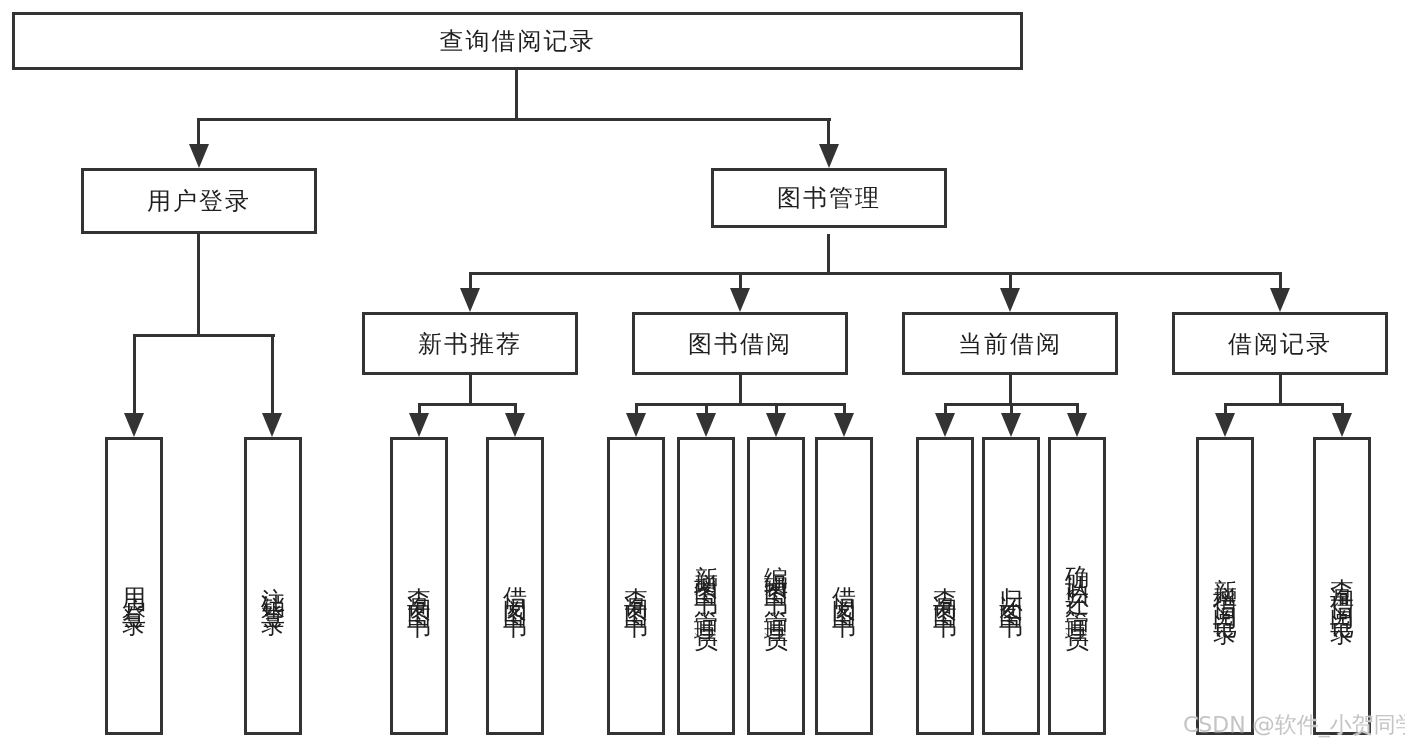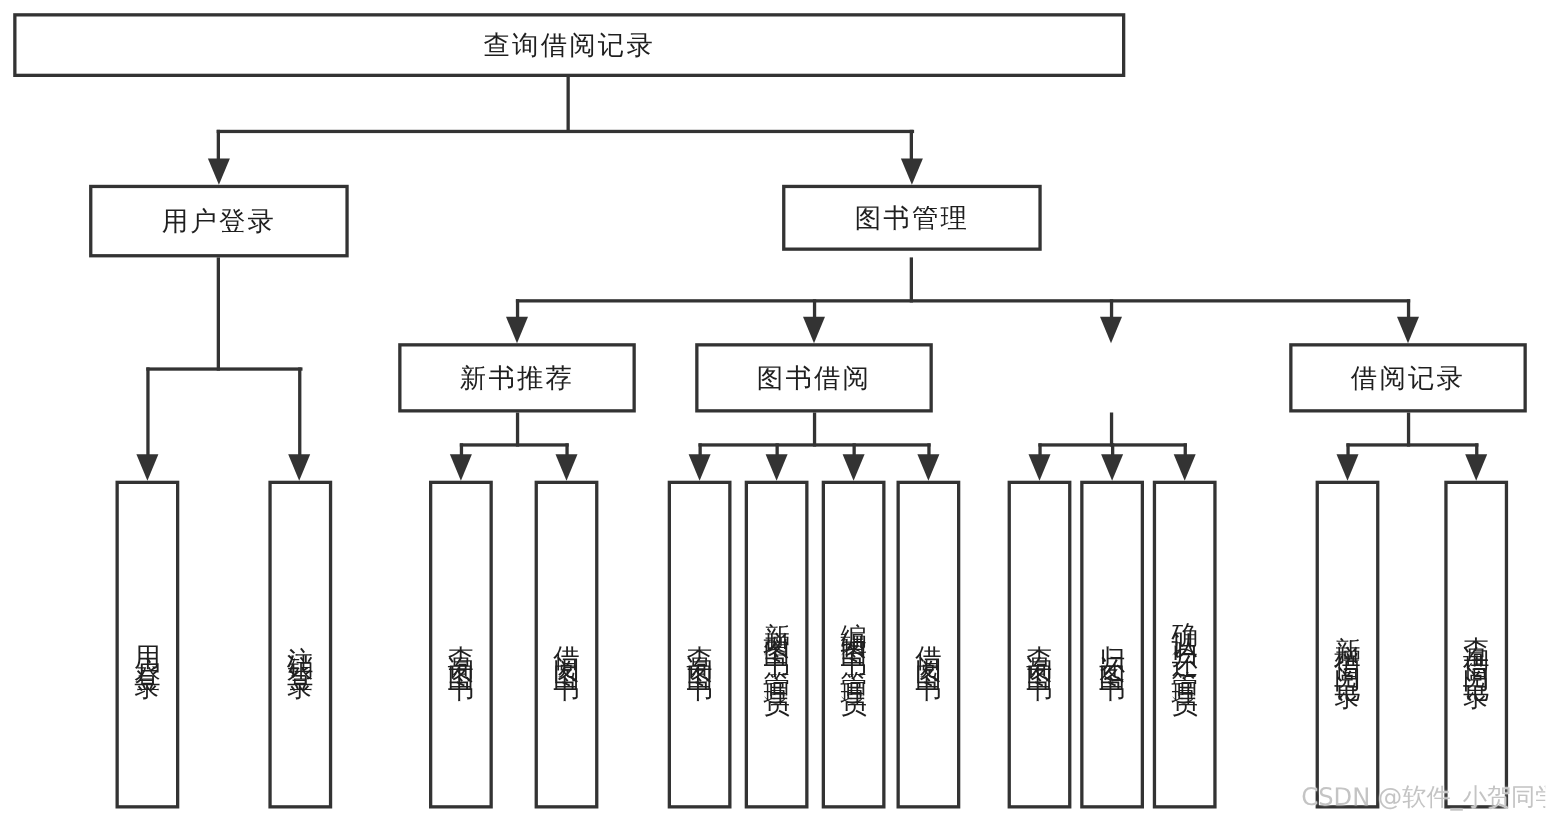--- a/index.html
+++ b/index.html
@@ -45,20 +45,23 @@
   </div>
   <div class="node" style="left:711px;top:168px;width:236px;height:60px;">
     <span class="lbl">图书管理</span>
   </div>
 
   <div class="node" style="left:362px;top:312px;width:216px;height:63px;">
     <span class="lbl">新书推荐</span>
   </div>
   <div class="node" style="left:632px;top:312px;width:216px;height:63px;">
     <span class="lbl">图书借阅</span>
+  </div>
+  <div class="node" style="left:902px;top:312px;width:216px;height:63px;">
+    <span class="lbl">当前借阅</span>
   </div>
   <div class="node" style="left:1172px;top:312px;width:216px;height:63px;">
     <span class="lbl">借阅记录</span>
   </div>
 
   <div class="node leaf" style="left:105px;top:437px;width:58px;height:298px;">
     <span class="lbl">用户登录</span>
   </div>
   <div class="node leaf" style="left:244px;top:437px;width:58px;height:298px;">
     <span class="lbl">注销登录</span>

